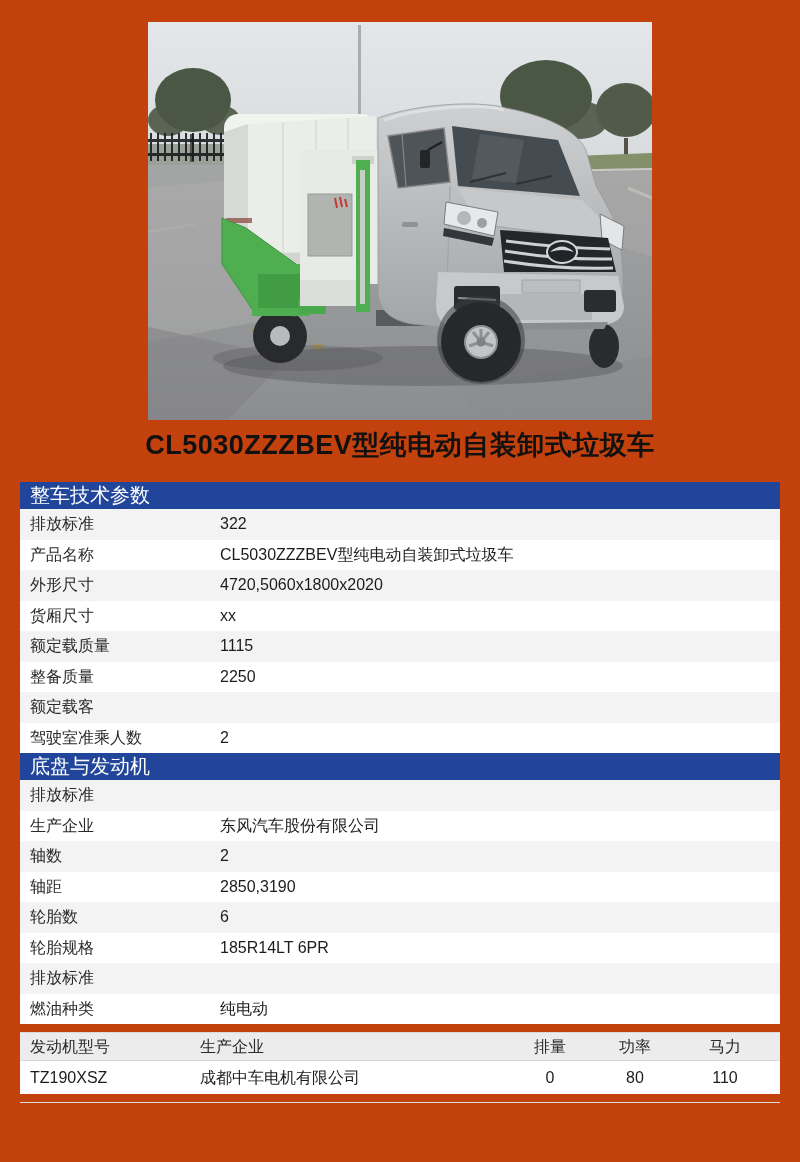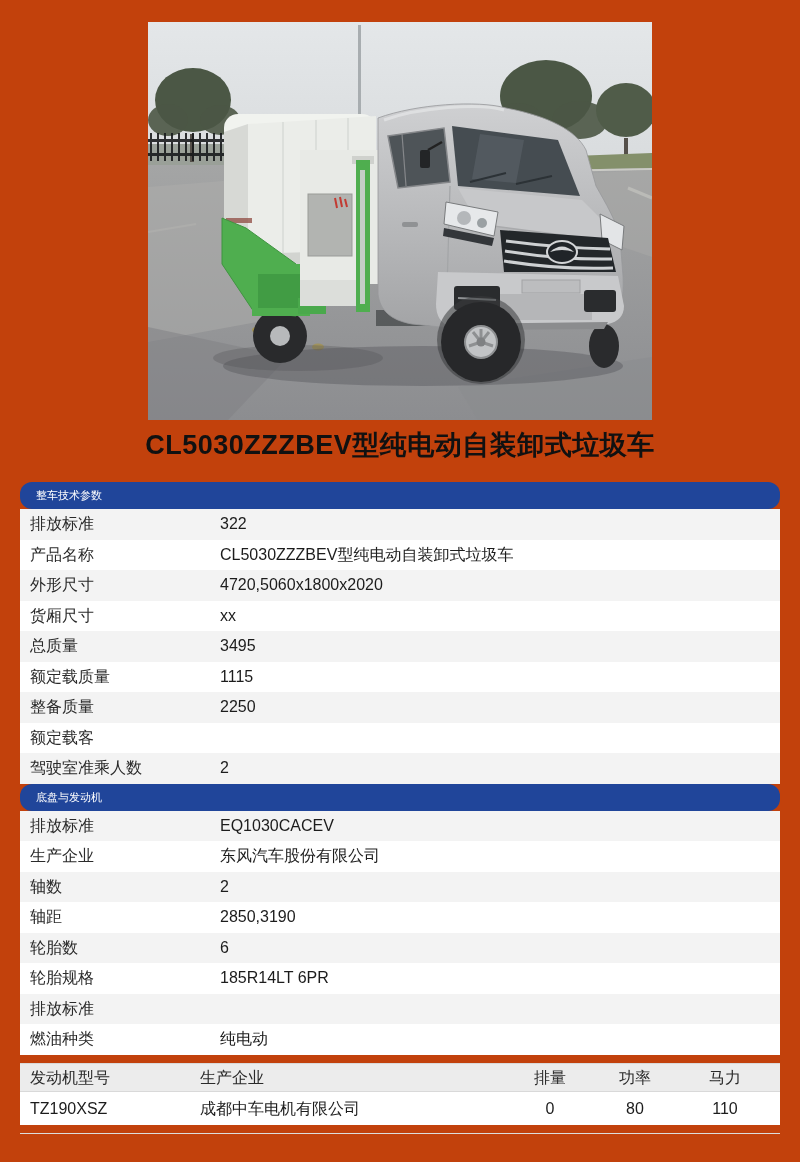--- a/index.html
+++ b/index.html
@@ -19,21 +19,21 @@
   .page{position:relative;width:800px;height:1162px;background:#c2410c;}
 
   .photo{position:absolute;left:148px;top:22px;width:504px;height:398px;background:var(--photo-sky);overflow:hidden;}
   .photo svg{display:block;width:100%;height:100%;}
 
   .page-title{position:absolute;left:0;top:427px;width:800px;text-align:center;
     font-size:27px;font-weight:700;color:#111;letter-spacing:.5px;white-space:nowrap;}
 
   .table-wrap{position:absolute;left:20px;top:482px;width:760px;font-size:16px;}
   .section-bar{height:27px;line-height:27px;background:var(--section-header-bg);
-    color:var(--section-header-text);padding-left:16px;font-size:11px;border-radius:12px;}
+    color:var(--section-header-text);padding-left:10px;font-size:20px;}
   .spec-row{display:flex;height:30.5px;line-height:30.5px;background:#fff;}
   .rows-block .spec-row:nth-child(odd){background:var(--row-stripe);}
   .spec-label{width:200px;padding-left:10px;flex:0 0 200px;color:#2a2a2a;}
   .spec-value{flex:1;color:#1c1c1c;}
 
   .eng-gap{height:8px;}
   .eng-header{display:flex;height:29px;line-height:27px;background:var(--engine-header-bg);
     border-top:1px solid #d9d9d9;border-bottom:1px solid #d9d9d9;color:#2a2a2a;}
   .eng-row{display:flex;height:33px;line-height:33px;background:#fff;color:#1c1c1c;}
   .c1{flex:0 0 180px;padding-left:10px;}
@@ -209,24 +209,20 @@
         </div>
       <div class="spec-row">
           <span class="spec-label">外形尺寸</span>
           <span class="spec-value">4720,5060x1800x2020</span>
         </div>
       <div class="spec-row">
           <span class="spec-label">货厢尺寸</span>
           <span class="spec-value">xx</span>
         </div>
       <div class="spec-row">
-          <span class="spec-label">总质量</span>
-          <span class="spec-value">3495</span>
-        </div>
-      <div class="spec-row">
           <span class="spec-label">额定载质量</span>
           <span class="spec-value">1115</span>
         </div>
       <div class="spec-row">
           <span class="spec-label">整备质量</span>
           <span class="spec-value">2250</span>
         </div>
       <div class="spec-row">
           <span class="spec-label">额定载客</span>
           <span class="spec-value"></span>
@@ -234,21 +230,20 @@
       <div class="spec-row">
           <span class="spec-label">驾驶室准乘人数</span>
           <span class="spec-value">2</span>
         </div>
     </div>
 
     <div class="section-bar">底盘与发动机</div>
     <div class="rows-block">
       <div class="spec-row">
           <span class="spec-label">排放标准</span>
-          <span class="spec-value">EQ1030CACEV</span>
         </div>
       <div class="spec-row">
           <span class="spec-label">生产企业</span>
           <span class="spec-value">东风汽车股份有限公司</span>
         </div>
       <div class="spec-row">
           <span class="spec-label">轴数</span>
           <span class="spec-value">2</span>
         </div>
       <div class="spec-row">

